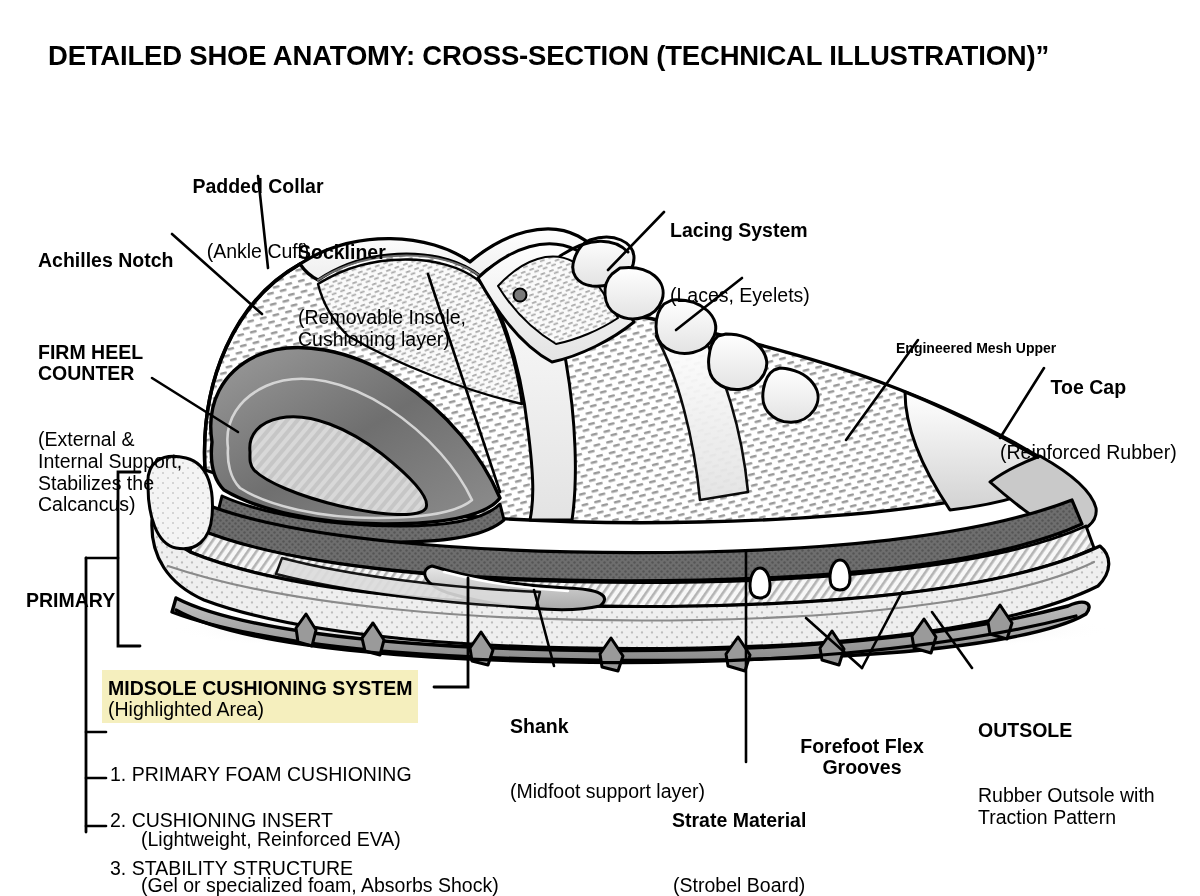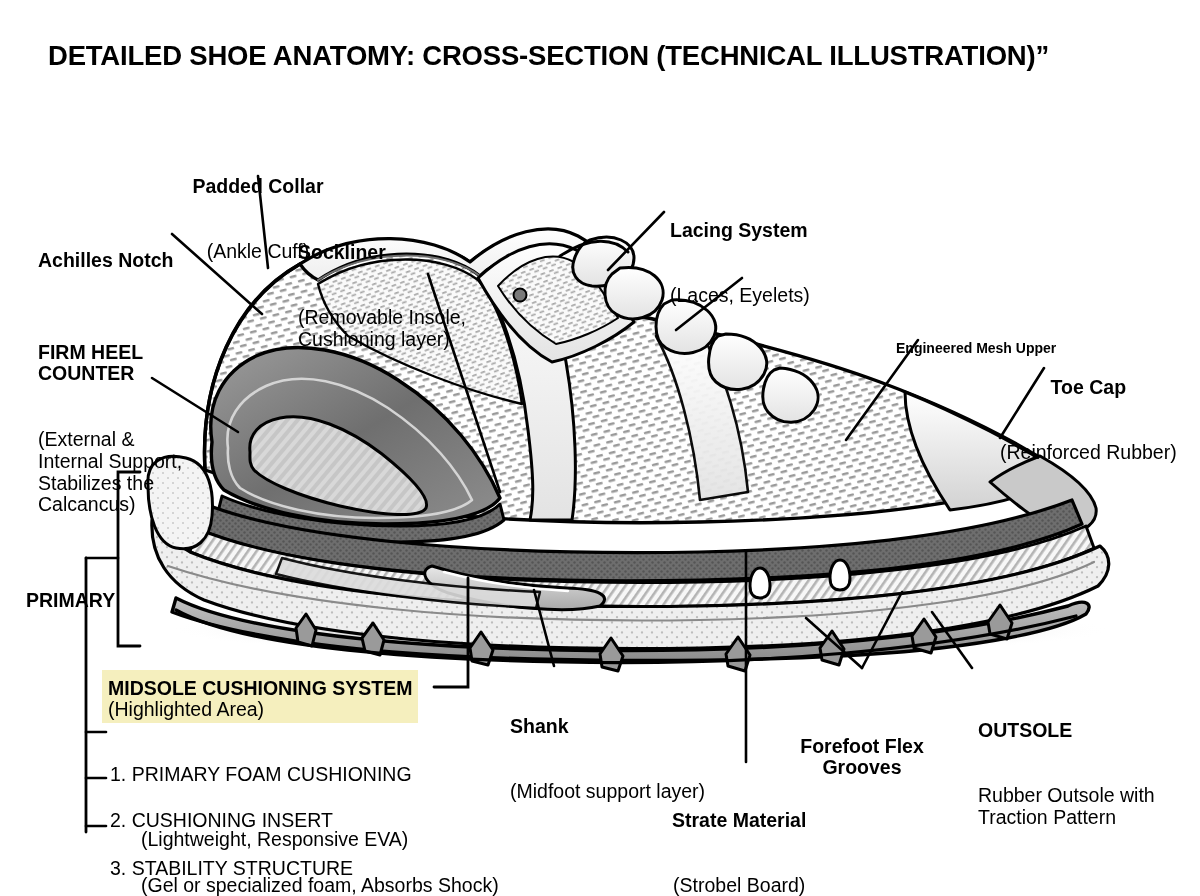--- a/index.html
+++ b/index.html
@@ -290,21 +290,21 @@
 Traction Pattern</span>
   </div>
 
   <div class="hl" style="left:102px; top:670px; font-size:19.5px;">
     <span class="b">MIDSOLE CUSHIONING SYSTEM</span>
     <span class="n">(Highlighted Area)</span>
   </div>
 
   <div class="li" style="left:110px; top:720px; font-size:19.5px;">
     <span class="m">1. PRIMARY FOAM CUSHIONING</span>
-    <span class="s">(Lightweight, Responsive EVA)</span>
+    <span class="s">(Lightweight, Reinforced EVA)</span>
   </div>
   <div class="li" style="left:110px; top:766px; font-size:19.5px;">
     <span class="m">2. CUSHIONING INSERT</span>
     <span class="s">(Gel or specialized foam, Absorbs Shock)</span>
   </div>
   <div class="li" style="left:110px; top:814px; font-size:19.5px;">
     <span class="m">3. STABILITY STRUCTURE</span>
     
   </div>
 

